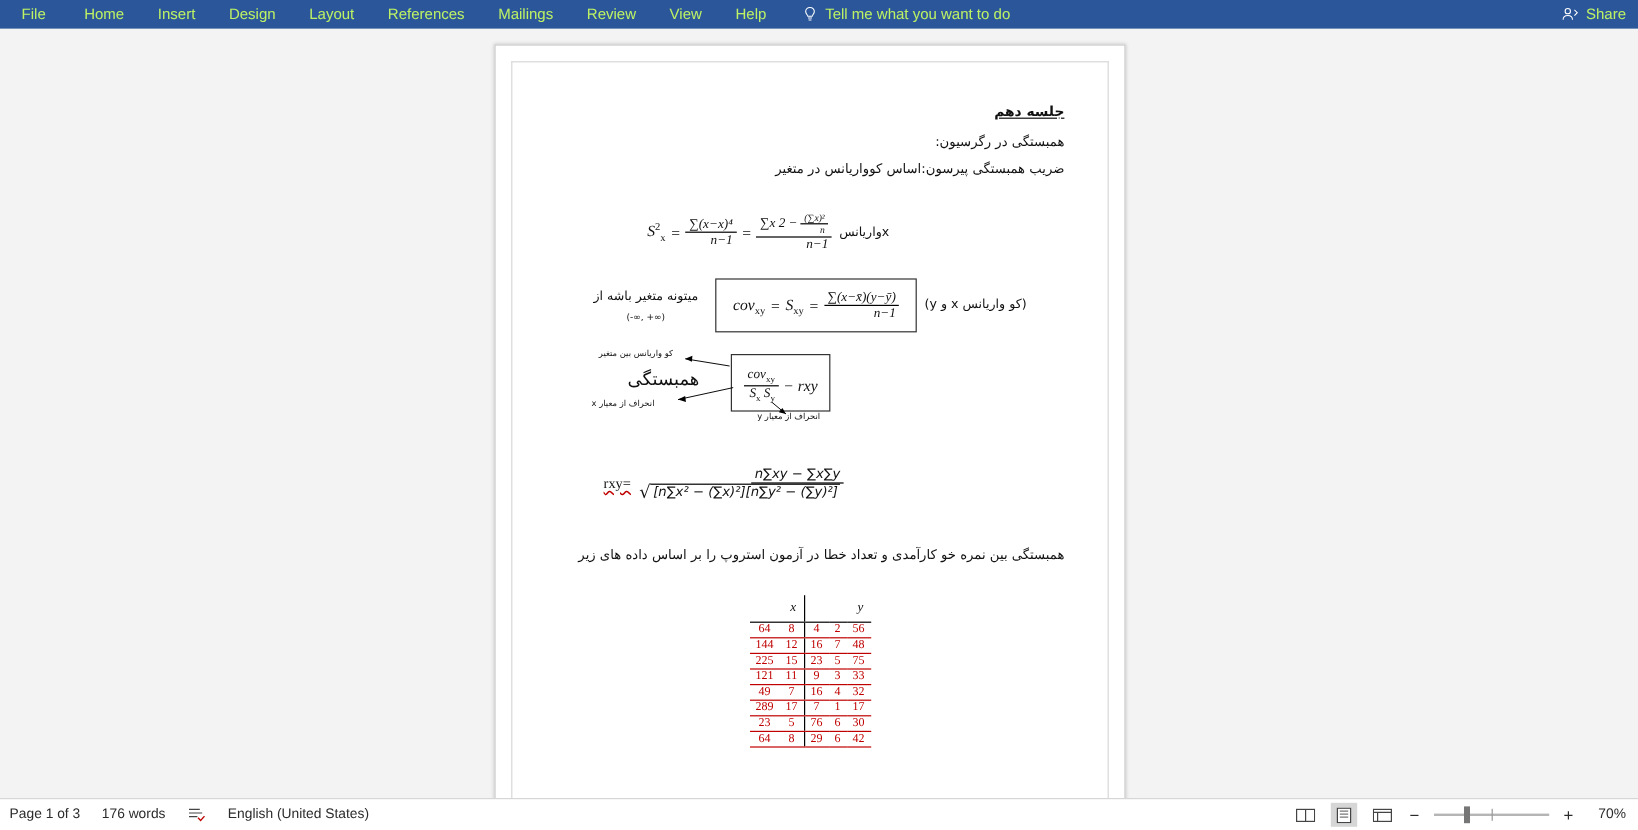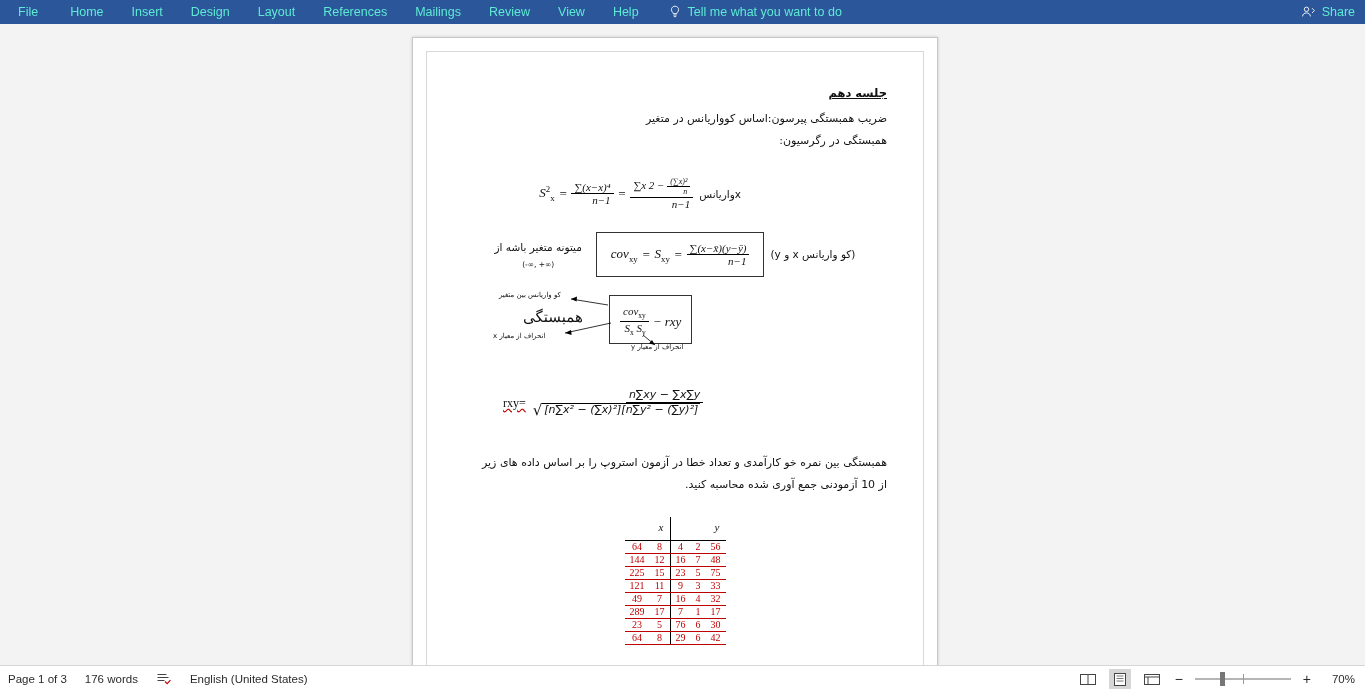--- a/index.html
+++ b/index.html
@@ -16,21 +16,21 @@
     color: #000;
     position: relative;
   }
 
   
   .ribbon {
     height: 24px;
     background: #2b579a;
     display: flex;
     align-items: center;
-    color: #5eead4;
+    color: #bef264;
     font-size: 12.5px;
     position: relative;
   }
   .ribbon-tab {
     padding: 0 14px;
     height: 24px;
     line-height: 24px;
     white-space: nowrap;
     cursor: default;
   }
@@ -328,22 +328,22 @@
   </div>
 </div>
 
 <div class="workspace">
 
   <div class="page">
     <div class="page-inner">
       <div class="doc">
 
         <div class="doc-title">جلسه دهم</div>
+        <div class="doc-line">همبستگی در رگرسیون:</div>
         <div class="doc-line">ضریب همبستگی پیرسون:اساس کوواریانس در متغیر</div>
-        <div class="doc-line">همبستگی در رگرسیون:</div>
 
         <div class="formula-row" style="margin-top:26px; justify-content:flex-start; padding-right:0; margin-right:140px;">
           <span class="var-label">
             <span>x</span><span>واریانس</span>
           </span>
           <span class="math">
             <span><span>S</span><sup>2</sup><sub>x</sub></span>
             <span>=</span>
             <span class="frac big">
               <span class="num">∑(x−x)⁴</span>
@@ -417,21 +417,20 @@
               <span class="sqrt">
                 <span class="radical">√</span>
                 <span class="rad-body" style="font-style:italic;">[n∑x² − (∑x)²][n∑y² − (∑y)²]</span>
               </span>
             </span>
           </span>
         </div>
 
         <div style="margin-top:34px;">
           <div class="doc-line">همبستگی بین نمره خو کارآمدی و تعداد خطا در آزمون استروپ را بر اساس داده های زیر</div>
-          <div class="doc-line">از 10 آزمودنی جمع آوری شده محاسبه کنید.</div>
         </div>
 
         <div class="tbl-wrap">
           <table class="data">
             <thead>
               <tr>
                 <th colspan="2">x</th>
                 <th colspan="3" class="sep-left">y</th>
               </tr>
             </thead>

